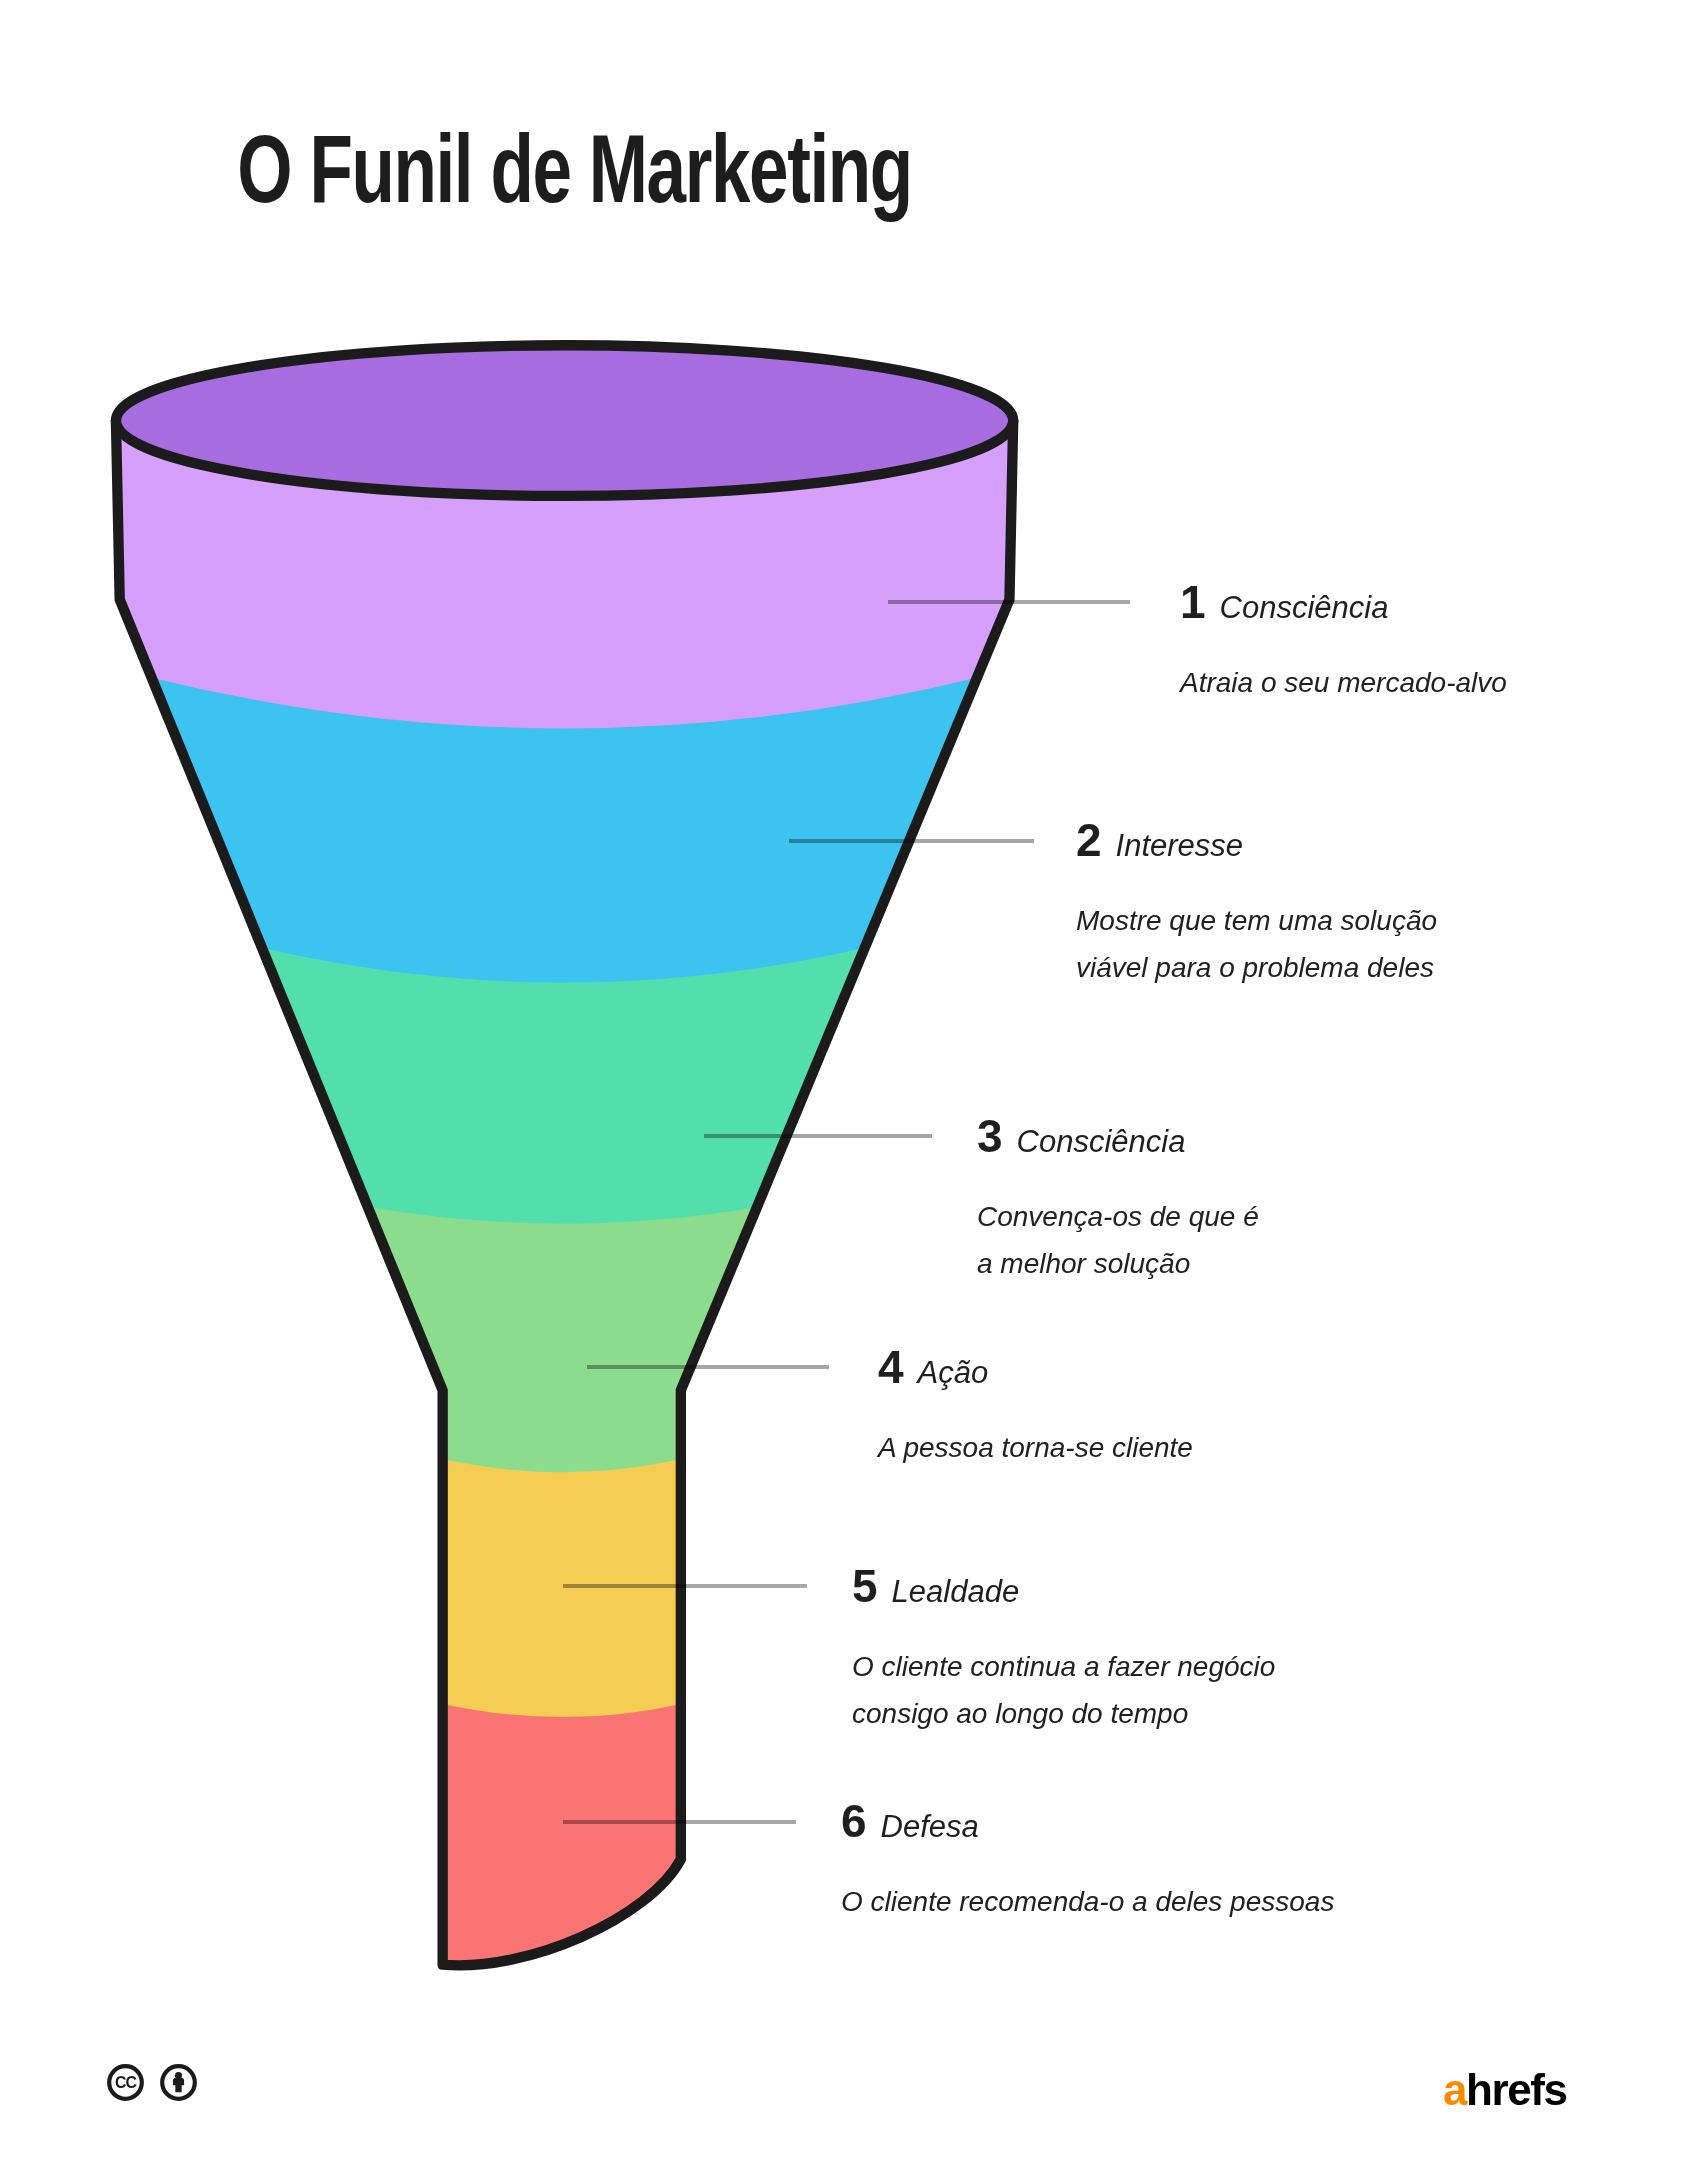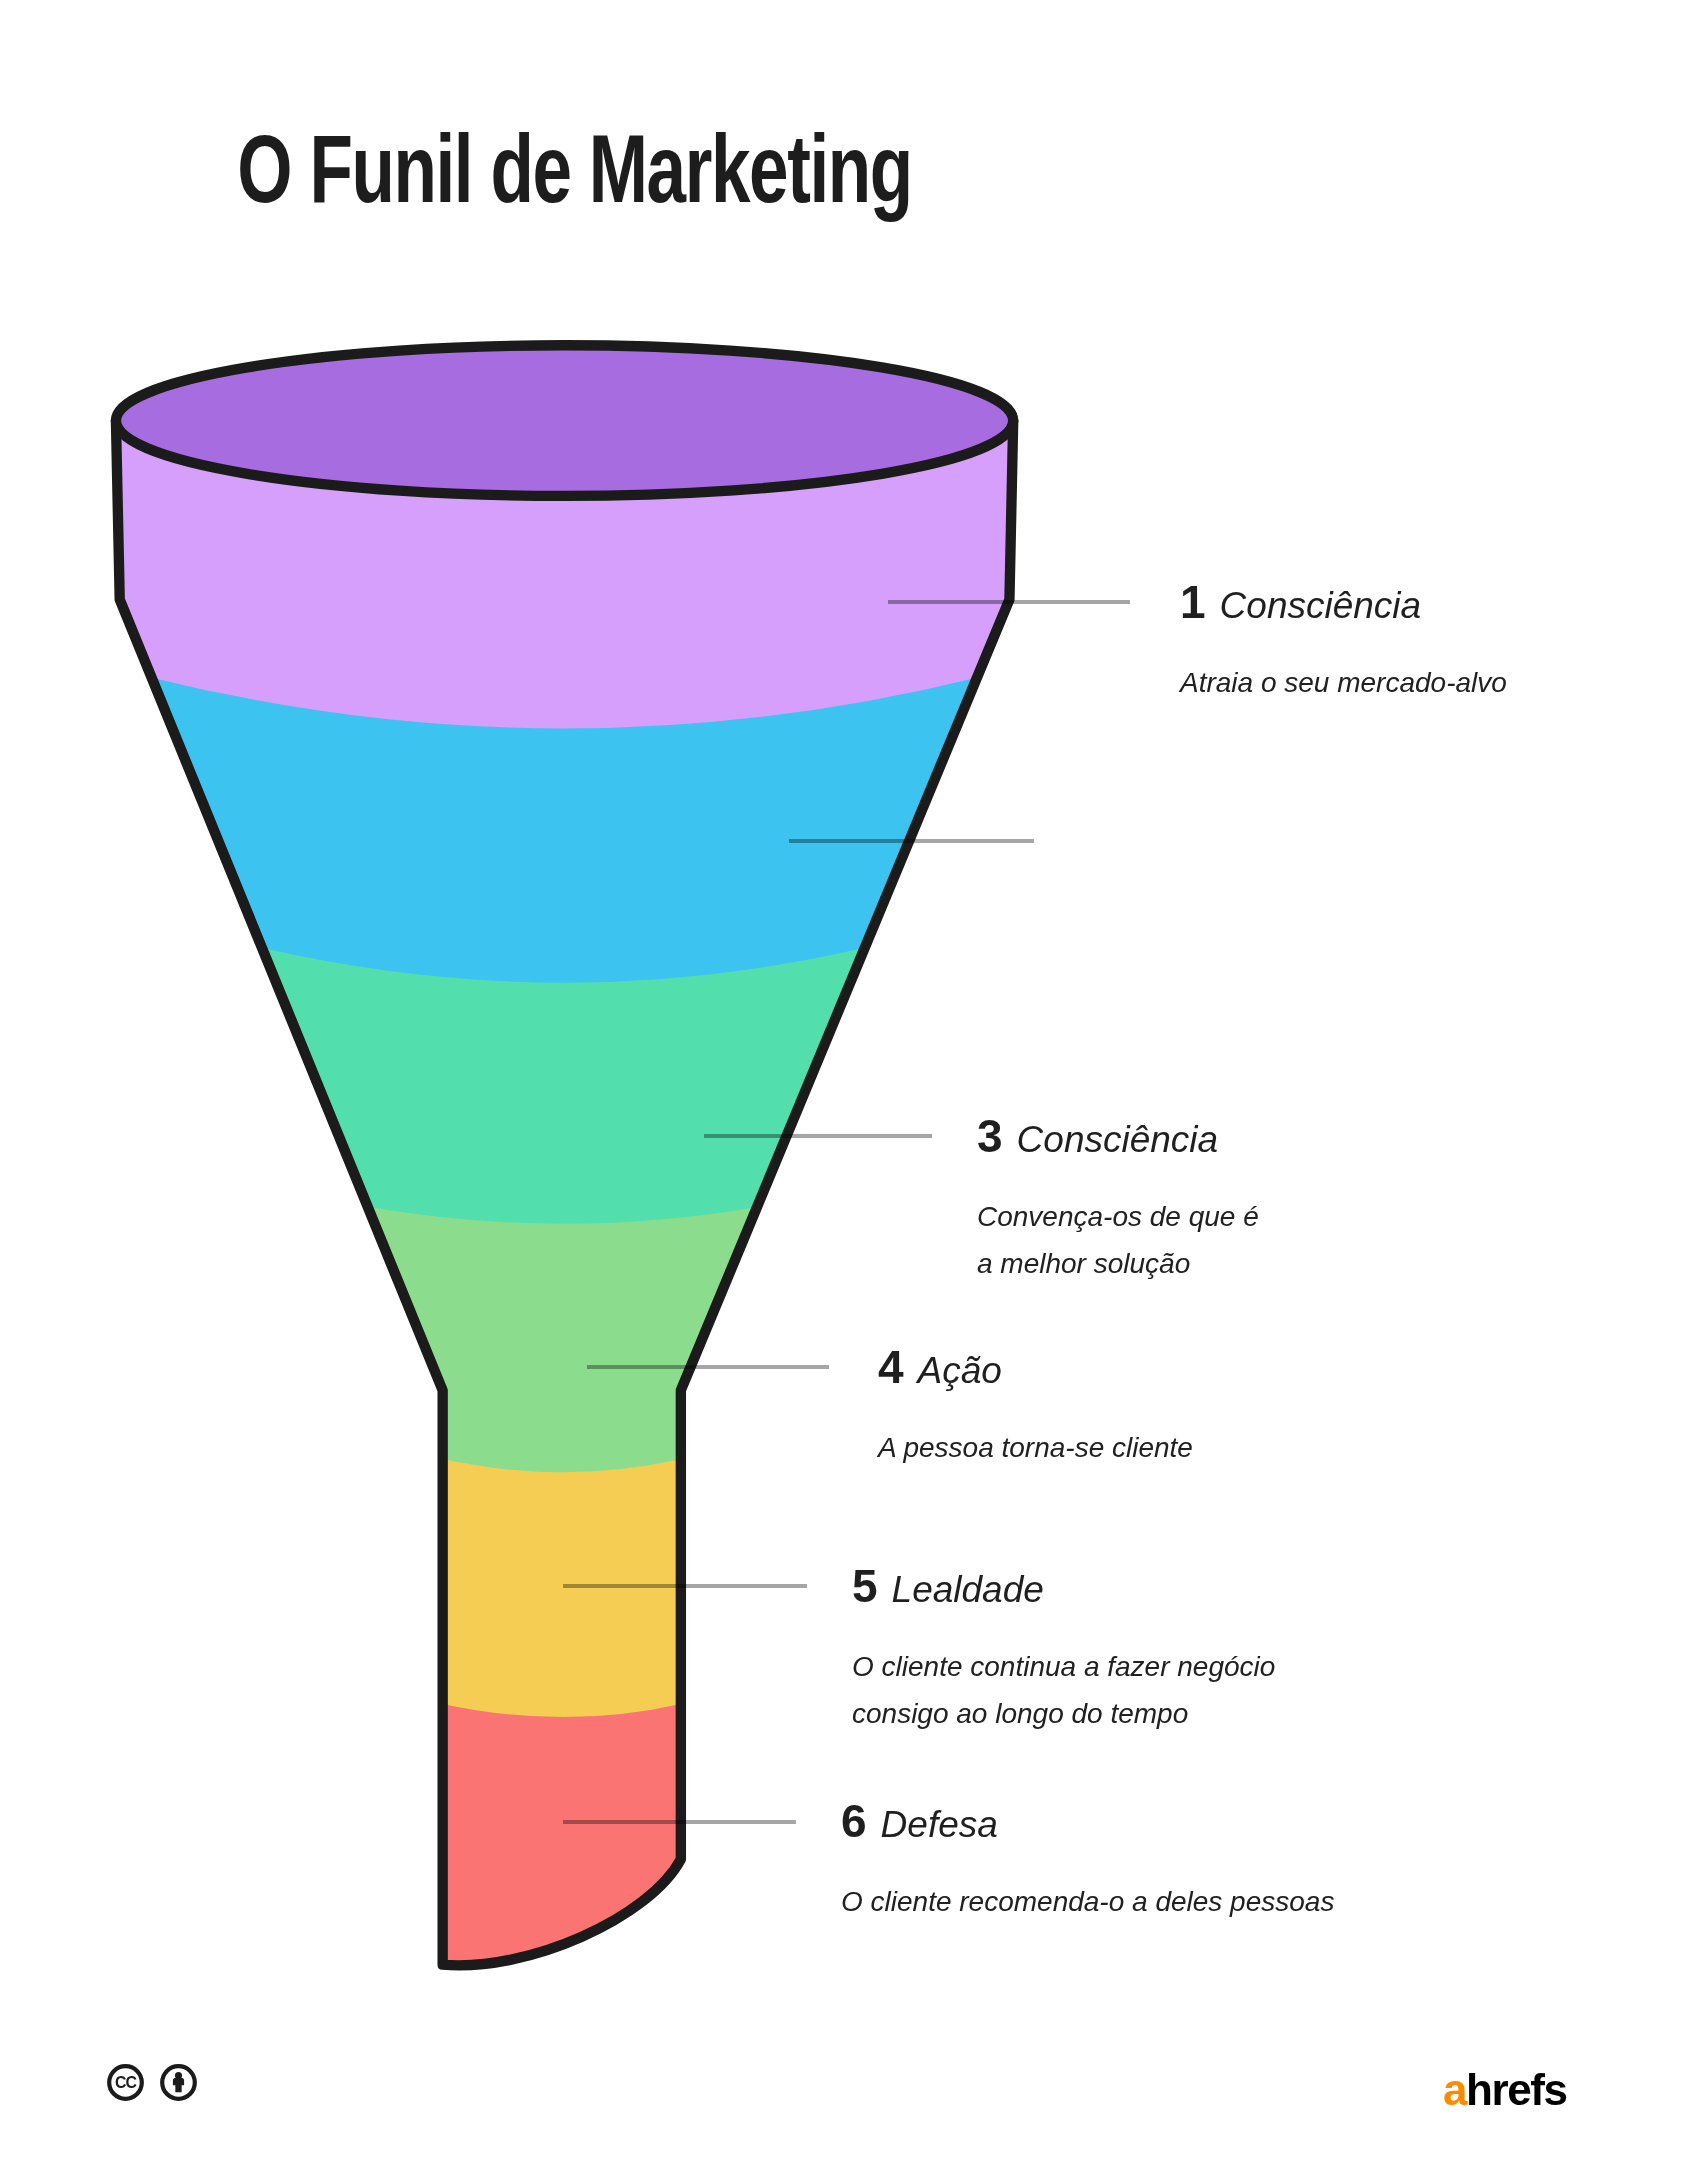--- a/index.html
+++ b/index.html
@@ -10,21 +10,21 @@
   .page-title{
     position:absolute;left:0;top:70px;width:1149px;text-align:center;
     font-size:96px;font-weight:700;letter-spacing:-1.9px;color:#1d1d1d;
     transform:scaleX(0.74);transform-origin:50% 50%;white-space:nowrap;
   }
   .funnel-svg{position:absolute;left:0;top:0;width:1695px;height:2173px;}
   .leader{position:absolute;height:3.8px;background:rgba(0,0,0,0.35);}
   .stage{position:absolute;}
   .stage-head{white-space:nowrap;line-height:51px;}
   .stage-number{font-size:46px;font-weight:700;font-style:normal;margin-right:14px;}
-  .stage-name{font-size:37px;font-style:italic;font-weight:400;}
+  .stage-name{font-size:31px;font-style:italic;font-weight:400;}
   .stage-desc{
     white-space:pre-line;width:max-content;margin-top:21px;
     font-size:28px;font-style:italic;line-height:47px;color:#212121;
   }
   .footer-license{position:absolute;left:105px;top:2018px;display:flex;gap:12px;}
   .brand{
     position:absolute;left:1443px;top:2021px;
     font-size:44px;font-weight:700;letter-spacing:-1.4px;white-space:nowrap;
   }
 </style>
@@ -60,20 +60,27 @@
   <div class="leader" style="left: 563px; top: 1540px; width: 244px; background: rgba(0, 0, 0, 0.35);"></div>
   <div class="leader" style="left: 563px; top: 1776px; width: 233px; background: rgba(0, 0, 0, 0.35);"></div>
 
   <div class="stage" style="left:1180px;top:533px;">
     <div class="stage-head">
       <span class="stage-number">1</span><span class="stage-name">Consciência</span>
     </div>
     <div class="stage-desc">Atraia o seu mercado-alvo</div>
   </div>
 
+  <div class="stage" style="left:1076px;top:771px;">
+    <div class="stage-head">
+      <span class="stage-number">2</span><span class="stage-name">Interesse</span>
+    </div>
+    <div class="stage-desc">Mostre que tem uma solução
+viável para o problema deles</div>
+  </div>
 
   <div class="stage" style="left:977px;top:1067px;">
     <div class="stage-head">
       <span class="stage-number">3</span><span class="stage-name">Consciência</span>
     </div>
     <div class="stage-desc">Convença-os de que é
 a melhor solução</div>
   </div>
 
   <div class="stage" style="left:878px;top:1298px;">

